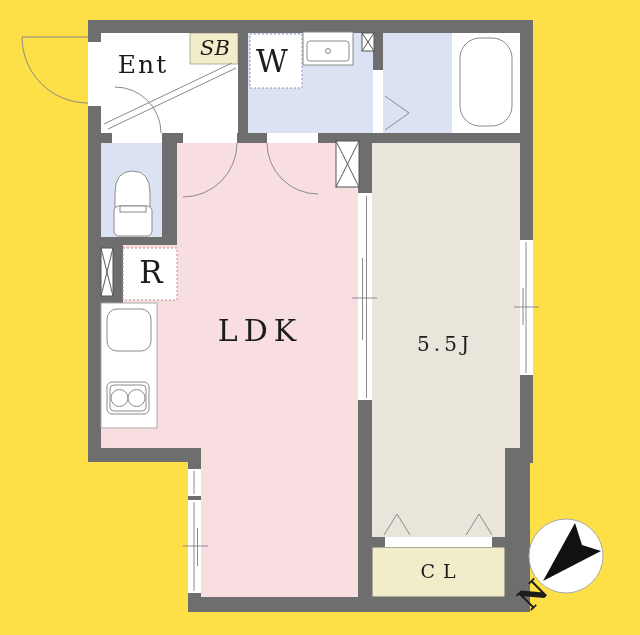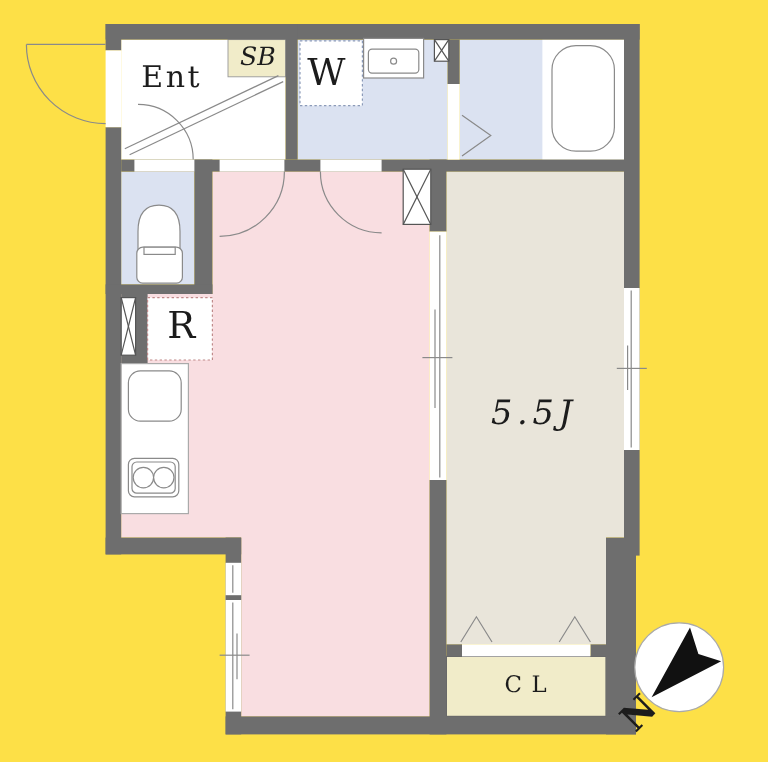--- a/index.html
+++ b/index.html
@@ -7,21 +7,21 @@
          font-family:"DejaVu Serif", serif;}
   #plan-svg{position:absolute;left:0;top:0;}
   .lbl{position:absolute;transform:translate(-50%,-50%);color:#1c1c1c;white-space:nowrap;
        font-family:"DejaVu Serif", serif;line-height:1;}
   .lbl-ent{font-size:25px;letter-spacing:2px;}
   .lbl-sb{font-size:21px;font-style:italic;}
   .lbl-w{font-size:31px;}
   .lbl-r{font-size:31px;}
   .lbl-ldk{font-size:30px;letter-spacing:6px;}
   .lbl-ldksize{font-size:28px;letter-spacing:3px;}
-  .lbl-bed{font-size:28px;letter-spacing:4px;font-style:italic;}
+  .lbl-bed{font-size:20px;letter-spacing:4px;}
   .lbl-cl{font-size:19px;letter-spacing:8px;}
   .lbl-n{font-size:30px;font-weight:700;transform:translate(-50%,-50%) rotate(-45deg);}
 </style>
 </head>
 <body>
 
 <div id="stage">
 
   <svg id="plan-svg" width="640" height="635" viewBox="0 0 640 635">
 
@@ -136,16 +136,17 @@
     <g>
       <circle cx="566" cy="556" r="37" fill="#ffffff" stroke="#aaaaaa" stroke-width="1"></circle>
       <polygon points="543,581 575,523 582,545 601,551" fill="#111111"></polygon>
     </g>
   </svg>
 
   <span class="lbl lbl-ent" style="left:143px;top:64px;">Ent</span>
   <span class="lbl lbl-sb" style="left:215px;top:48px;">SB</span>
   <span class="lbl lbl-w" style="left:272px;top:61px;">W</span>
   <span class="lbl lbl-r" style="left:151px;top:272px;">R</span>
+  <span class="lbl lbl-ldk" style="left:260px;top:331px;">LDK</span>
   <span class="lbl lbl-bed" style="left:445px;top:344px;">5.5J</span>
   <span class="lbl lbl-cl" style="left:442px;top:571px;">CL</span>
   <span class="lbl lbl-n" style="left:533px;top:595px;">N</span>
 </div>
 
 </body></html>

